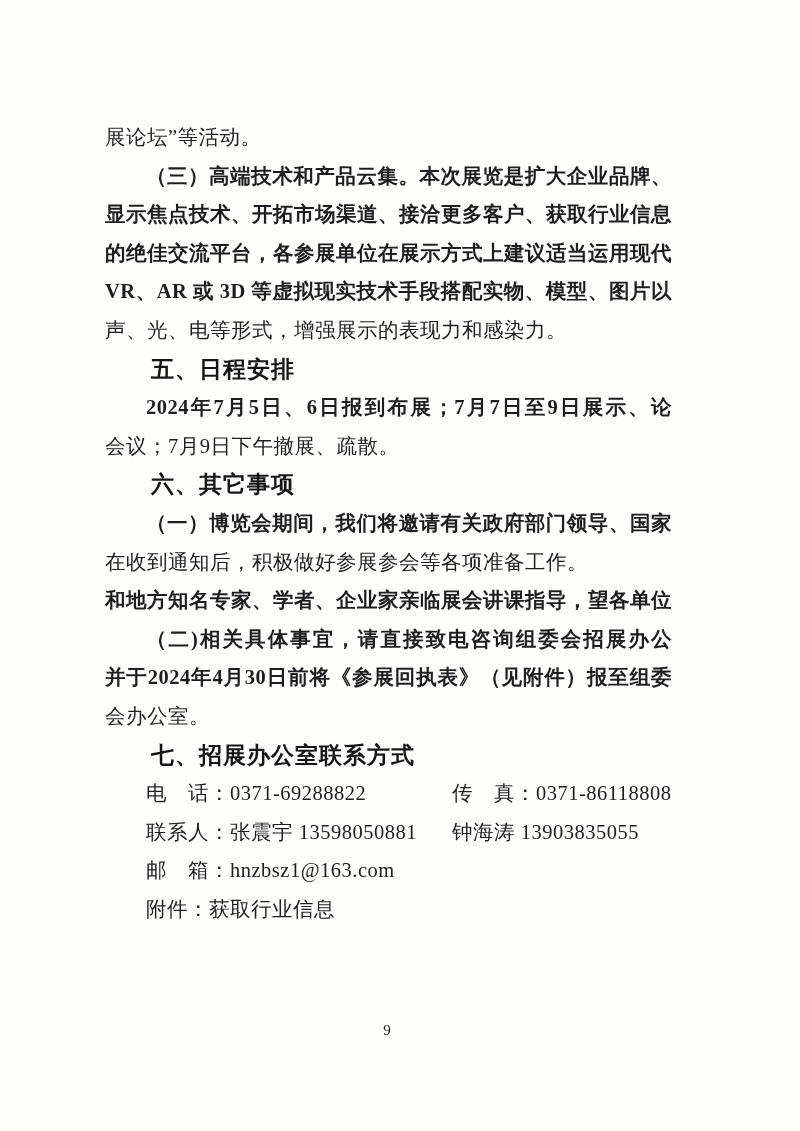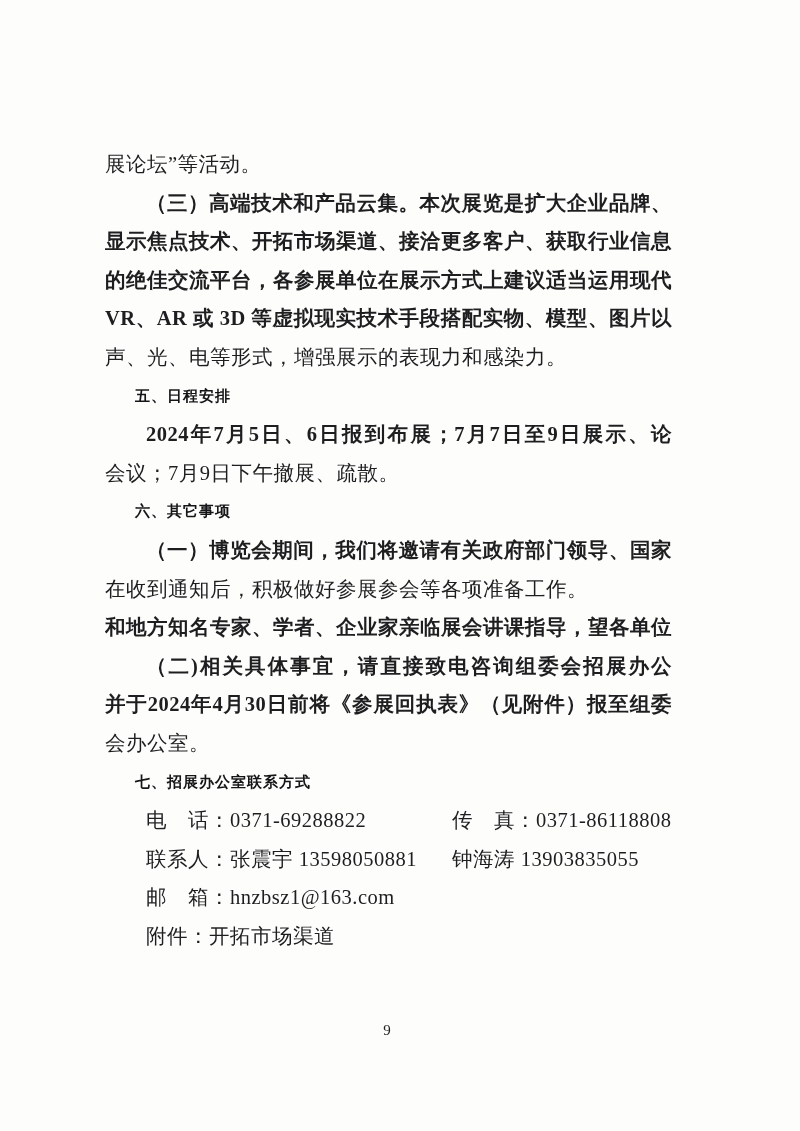--- a/index.html
+++ b/index.html
@@ -11,40 +11,40 @@
     margin: 0 auto;
     background: #fdfdfb;
     color: #1e1e20;
     font-family: "Liberation Serif", "DejaVu Serif", serif;
     font-size: 20.5px;
     overflow: hidden;
   }
   .content {
     position: absolute;
     left: 105px;
-    top: 145px;
+    top: 118px;
     width: 567px;
   }
   .line {
     line-height: 38.6px;
     height: 38.6px;
     overflow: hidden;
     text-align: left;
     letter-spacing: 0.5px;
   }
   .justify {
     text-align: justify;
     text-align-last: justify;
     font-weight: bold;
   }
   .indent { text-indent: 2em; }
   .heading {
     font-family: "Liberation Sans", "DejaVu Sans", sans-serif;
     font-weight: 700;
-    font-size: 15px;
+    font-size: 23px;
     padding-left: 2em;
     color: #151517;
     letter-spacing: 1px;
   }
   .contact-row { padding-left: 2em; }
   .contact-cell-left {
     display: inline-block;
     width: 306px;
   }
   .page-number {
@@ -86,18 +86,18 @@
 
     <div class="line heading">七、招展办公室联系方式</div>
 
     <div class="line contact-row">
       <span class="contact-cell-left">电　话：0371-69288822</span><span>传　真：0371-86118808</span>
     </div>
     <div class="line contact-row">
       <span class="contact-cell-left">联系人：张震宇 13598050881</span><span>钟海涛 13903835055</span>
     </div>
     <div class="line contact-row">邮　箱：hnzbsz1@163.com</div>
-    <div class="line contact-row">附件：开拓市场渠道</div>
+    <div class="line contact-row">附件：获取行业信息</div>
 
   </div>
 
   <div class="page-number">9</div>
 </div>
 
 </body></html>

